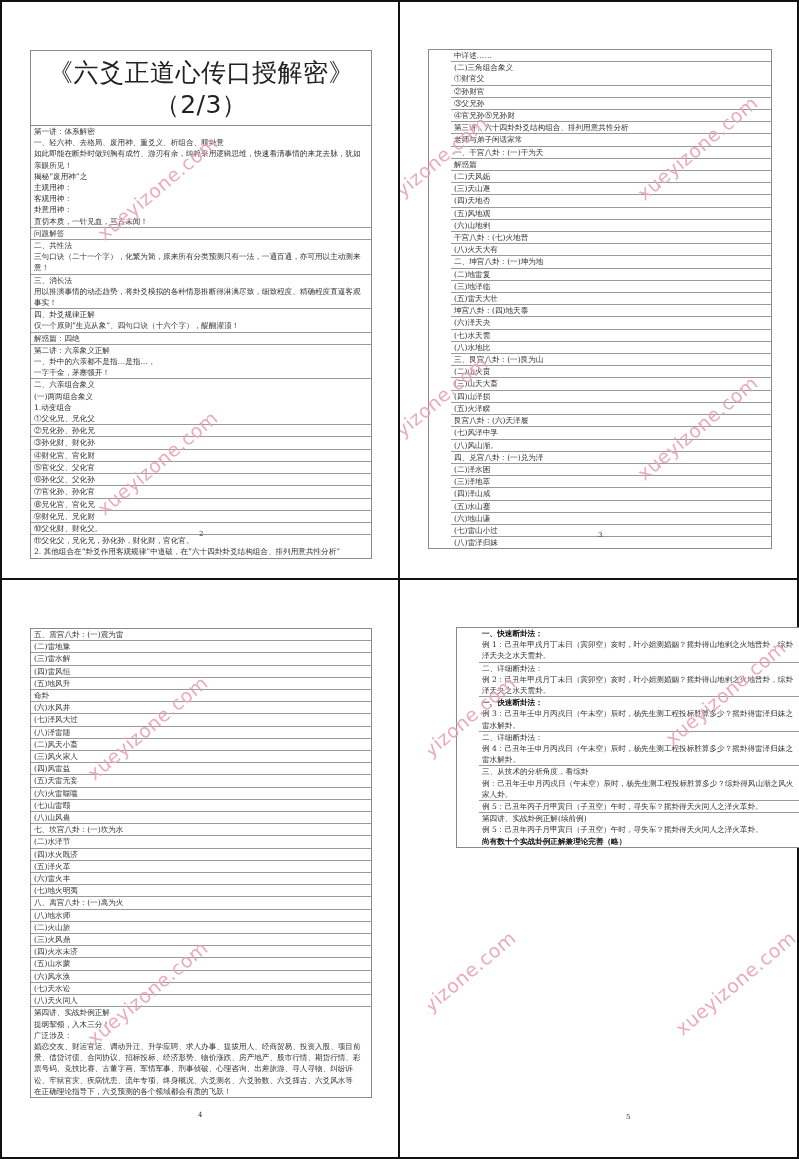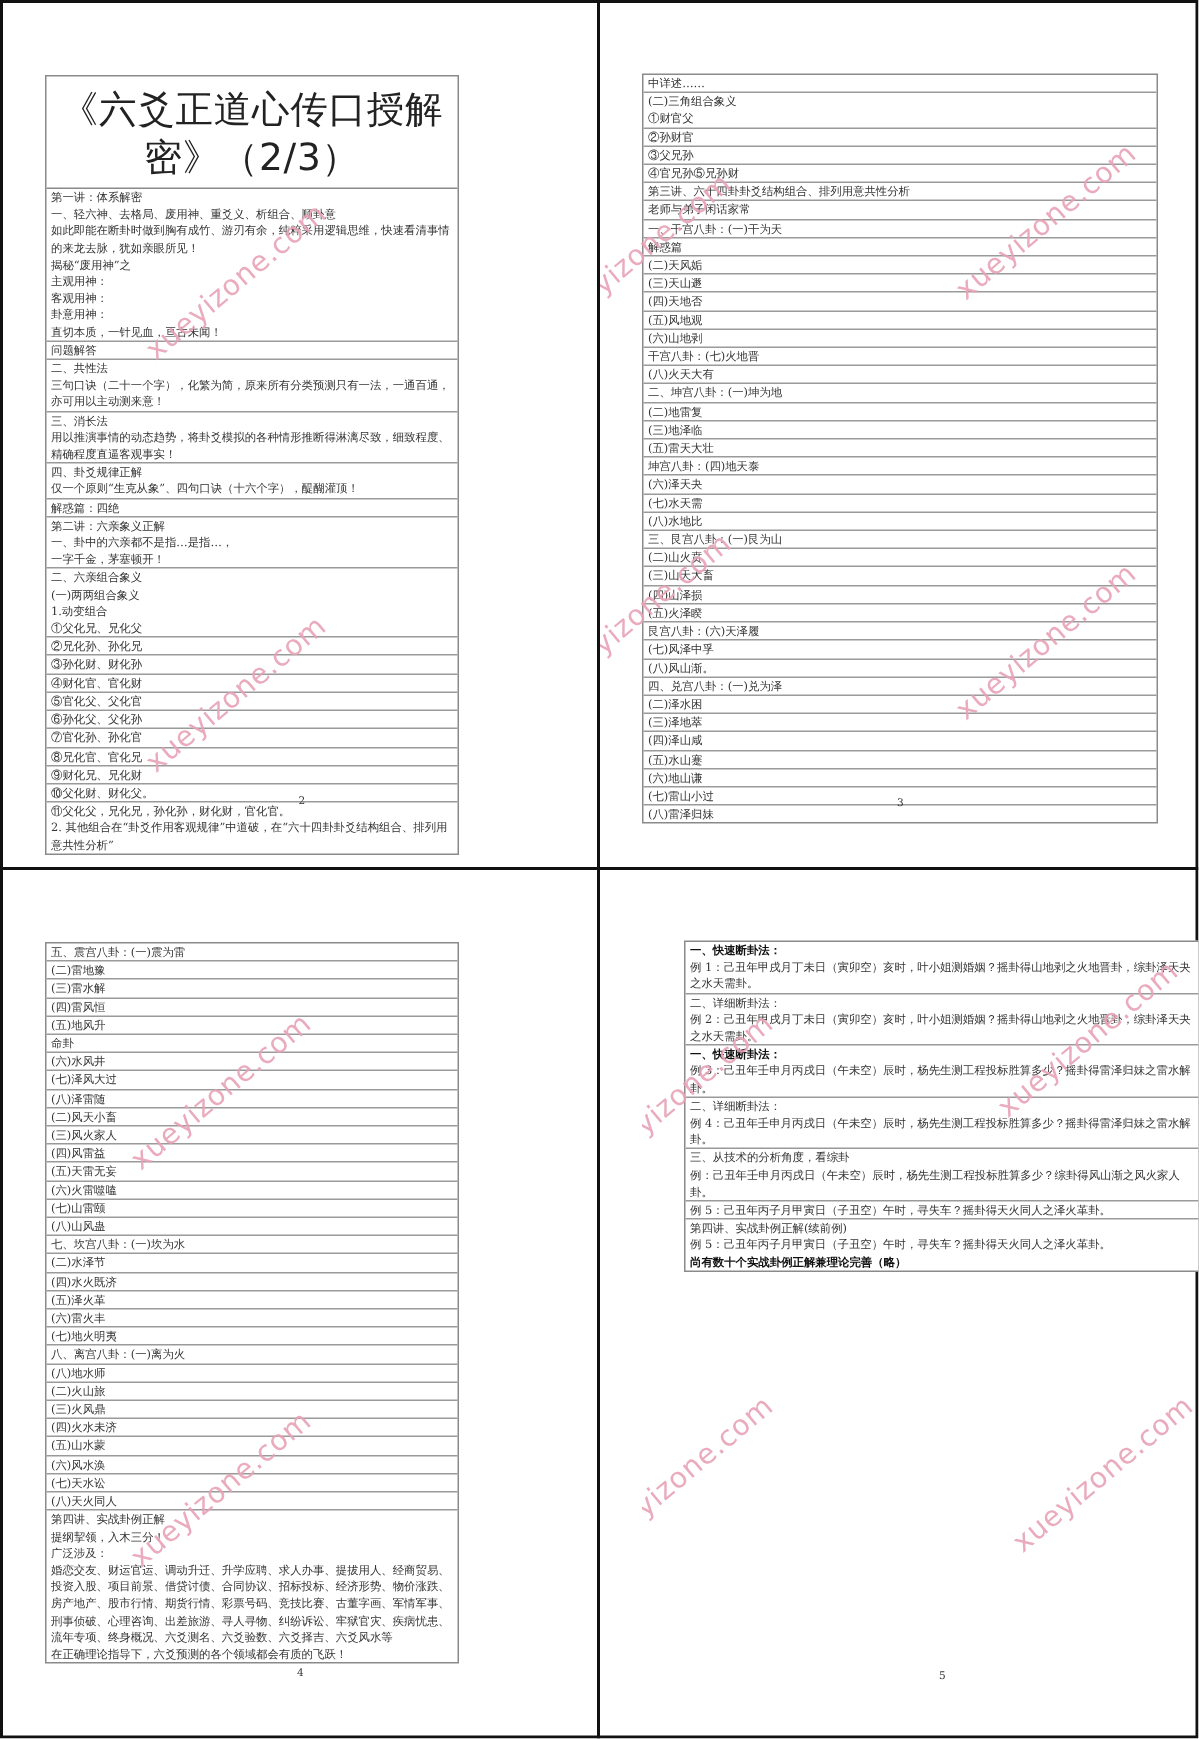--- a/index.html
+++ b/index.html
@@ -6,22 +6,22 @@
   html, body { width: 799px; height: 1159px; background: #ffffff; overflow: hidden; }
   body { position: relative; font-family: "DejaVu Serif", "Liberation Serif", serif; color: #333; }
   .sheet { position: absolute; left: 0; top: 0; width: 799px; height: 1159px; border: 2px solid #111; }
   .vline { position: absolute; left: 398px; top: 0; width: 2px; height: 1159px; background: #111; }
   .hline { position: absolute; left: 0; top: 578px; width: 799px; height: 2px; background: #111; }
   .page { position: absolute; width: 398px; height: 578px; overflow: hidden; }
   .p2 { left: 0; top: 0; }
   .p3 { left: 400px; top: 0; }
   .p4 { left: 0; top: 580px; }
   .p5 { left: 400px; top: 580px; margin-left: 28px; }
-  .tbl { position: absolute; left: 30px; width: 276px; border: 1px solid #8a8a8a; background: #fff; }
-  .p3 .tbl, .p5 .tbl { left: 28px; width: 344px; }
+  .tbl { position: absolute; left: 30px; width: 342px; border: 1px solid #8a8a8a; background: #fff; }
+  .p3 .tbl, .p5 .tbl { left: 28px; width: 344px; padding-left: 22px; }
   .title-cell { border-bottom: 1px solid #8a8a8a; text-align: center; font-family: "DejaVu Sans", "Liberation Sans", sans-serif; font-size: 25px; line-height: 32px; color: #222; padding: 6px 6px 4px 6px; font-weight: normal; letter-spacing: 0.5px; }
   .cell { border-bottom: 1px solid #9a9a9a; font-size: 7.6px; line-height: 11.2px; padding: 0 3px; color: #333; white-space: normal; }
   .cell:last-child { border-bottom: none; }
   .cell .ln { display: block; }
   .cell .bold { font-weight: bold; color: #111; }
   .pnum { position: absolute; font-size: 7px; color: #333; }
   .wm { position: absolute; color: #e7a2b6; font-family: "DejaVu Sans", "Liberation Sans", sans-serif; font-size: 19px; transform: rotate(-40deg); transform-origin: left center; pointer-events: none; white-space: nowrap; opacity: 0.9; letter-spacing: 0.5px; }
 </style>
 </head>
 <body>

